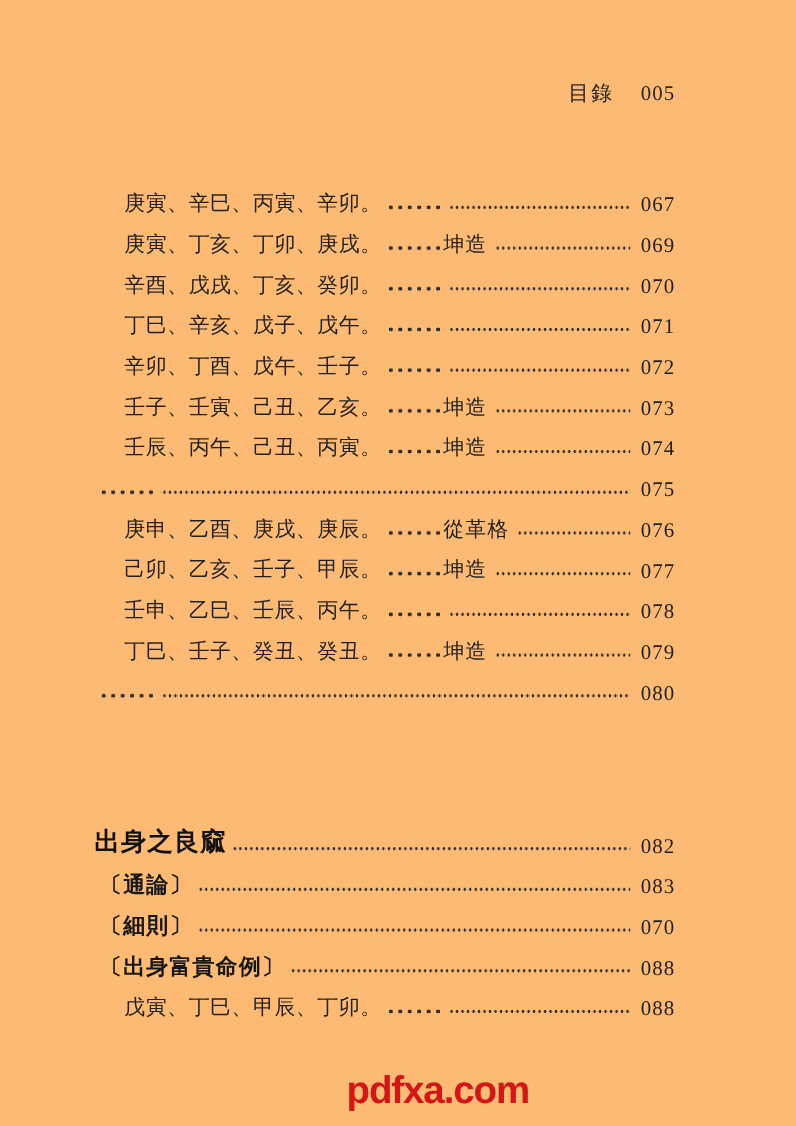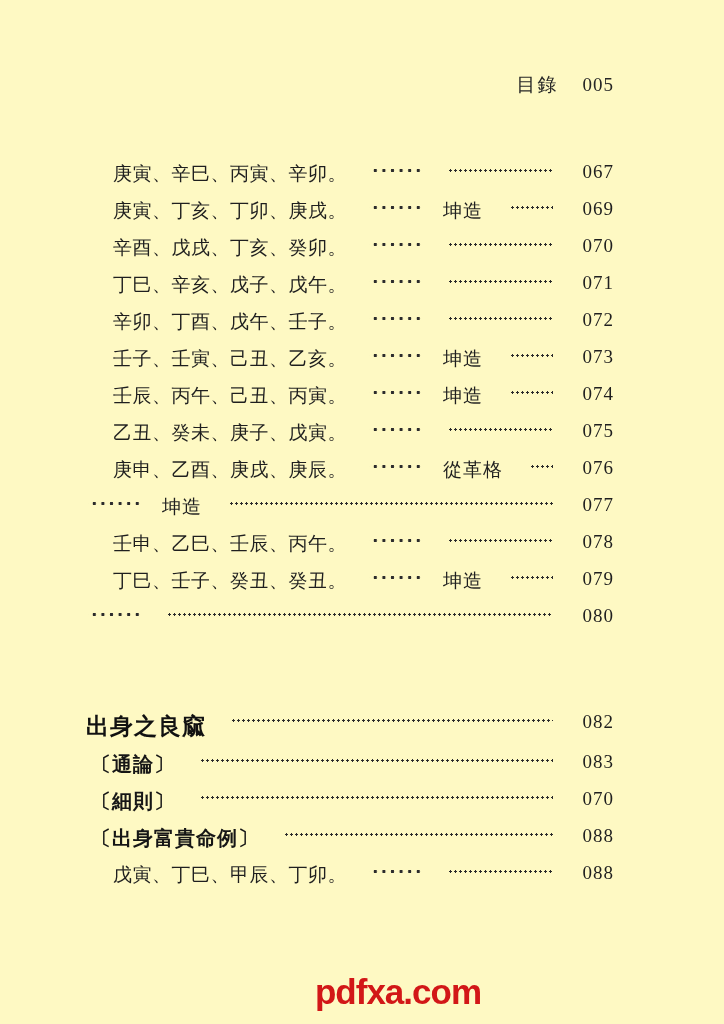--- a/index.html
+++ b/index.html
@@ -1,50 +1,49 @@
 <!DOCTYPE html>
 <html><head>
 <meta charset="utf-8">
 <style>
   * { margin: 0; padding: 0; box-sizing: border-box; }
   html, body { background: #e9e9e9; }
   .page {
     position: relative;
     width: 724px;
     height: 1024px;
-    background: #fef9c3;
+    background: #fdba74;
     overflow: hidden;
     font-family: "Liberation Serif", serif;
     color: #222;
   }
   
   .page-header {
     position: absolute;
     top: 72px;
     left: 86px;
     width: 528px;
     text-align: right;
     font-size: 19px;
     letter-spacing: 2px;
     color: #262626;
   }
   .page-header .folio { margin-left: 24px; letter-spacing: 1px; }
 
   
   .toc-list { position: absolute; left: 86px; width: 528px; }
   .toc-list-1 { top: 161px; }
-  .toc-list-2 { top: 711px; }
+  .toc-list-2 { top: 741px; }
 
   .row {
     display: flex;
-    align-items: flex-start;
+    align-items: flex-end;
     height: 37px;
     font-size: 19px;
     white-space: nowrap;
-    gap: 20px;
   }
   .row-entry .row-text {
     padding-left: 27px;
     font-family: "Liberation Serif", serif;
     letter-spacing: 0.5px;
     color: #1f1f1f;
   }
   .row-section { height: 40px; }
   .row-section .row-text {
     font-family: "Liberation Sans", sans-serif;
@@ -164,34 +163,34 @@
     <span class="pagenum">073</span>
   </div>
       <div class="row row-entry">
     <span class="row-text">壬辰、丙午、己丑、丙寅。</span>
     <span class="coarse-dots"></span>
     <span class="row-label">坤造</span>
     <span class="leader"></span>
     <span class="pagenum">074</span>
   </div>
       <div class="row row-entry">
-    <span class="row-text">乙丑、癸未、庚子、戊寅。</span>
     <span class="coarse-dots"></span>
 
     <span class="leader"></span>
     <span class="pagenum">075</span>
   </div>
       <div class="row row-entry">
     <span class="row-text">庚申、乙酉、庚戌、庚辰。</span>
     <span class="coarse-dots"></span>
     <span class="row-label">從革格</span>
     <span class="leader"></span>
     <span class="pagenum">076</span>
   </div>
       <div class="row row-entry">
+    <span class="row-text">己卯、乙亥、壬子、甲辰。</span>
     <span class="coarse-dots"></span>
     <span class="row-label">坤造</span>
     <span class="leader"></span>
     <span class="pagenum">077</span>
   </div>
       <div class="row row-entry">
     <span class="row-text">壬申、乙巳、壬辰、丙午。</span>
     <span class="coarse-dots"></span>
 
     <span class="leader"></span>

